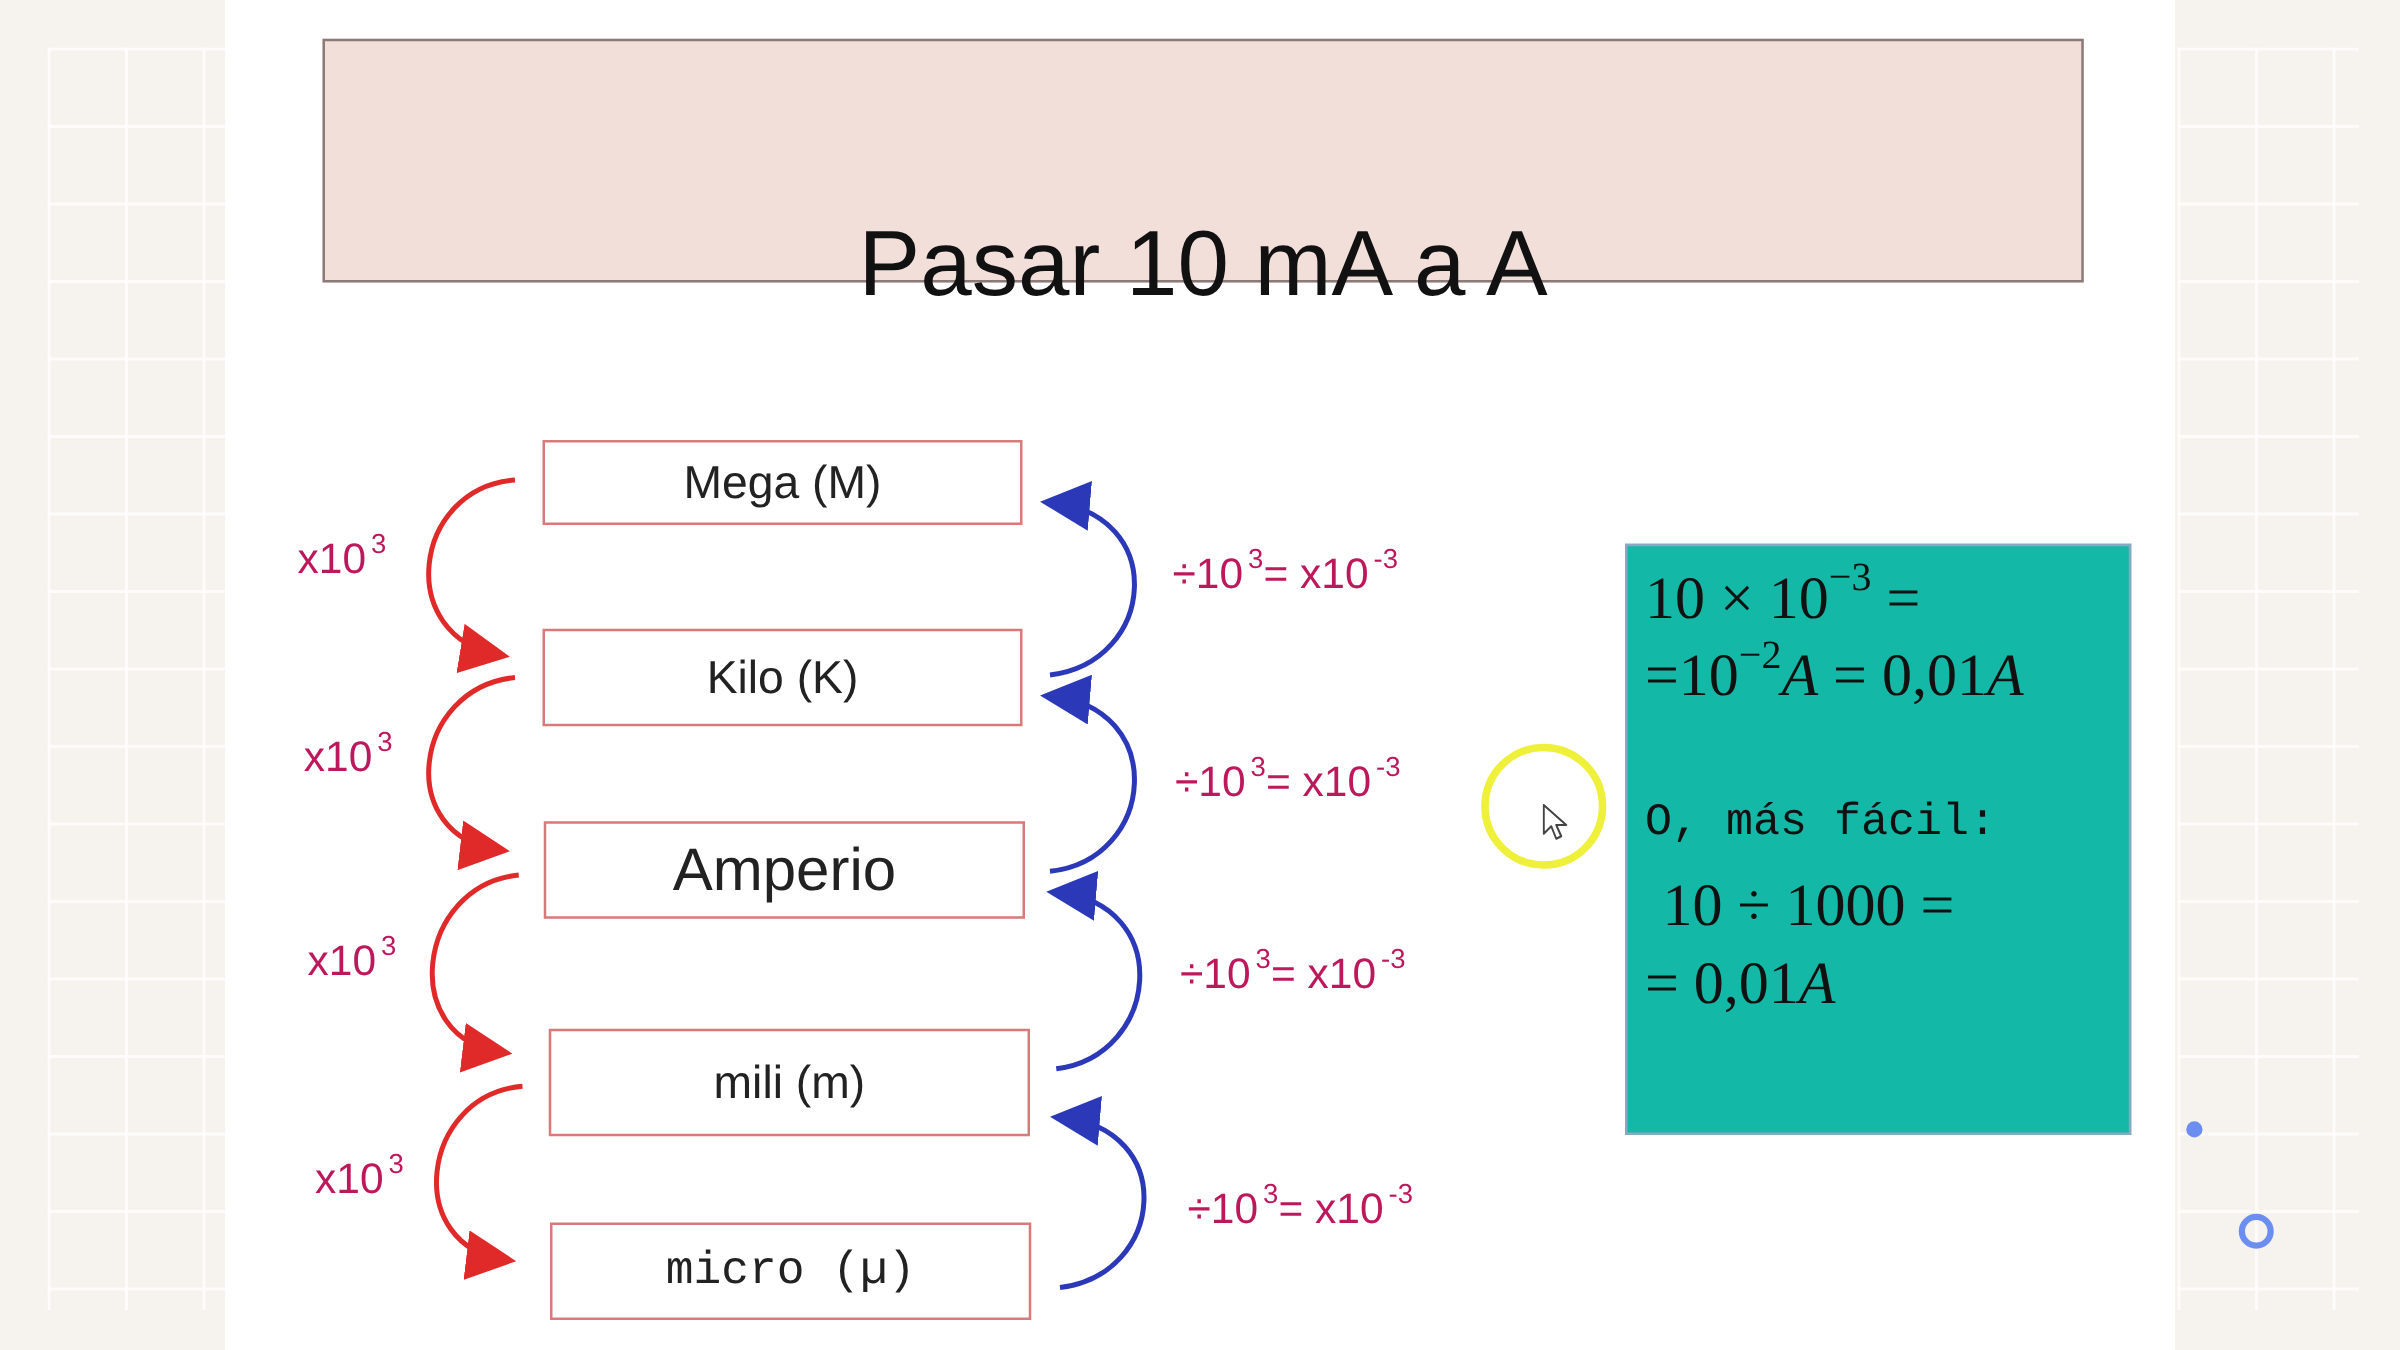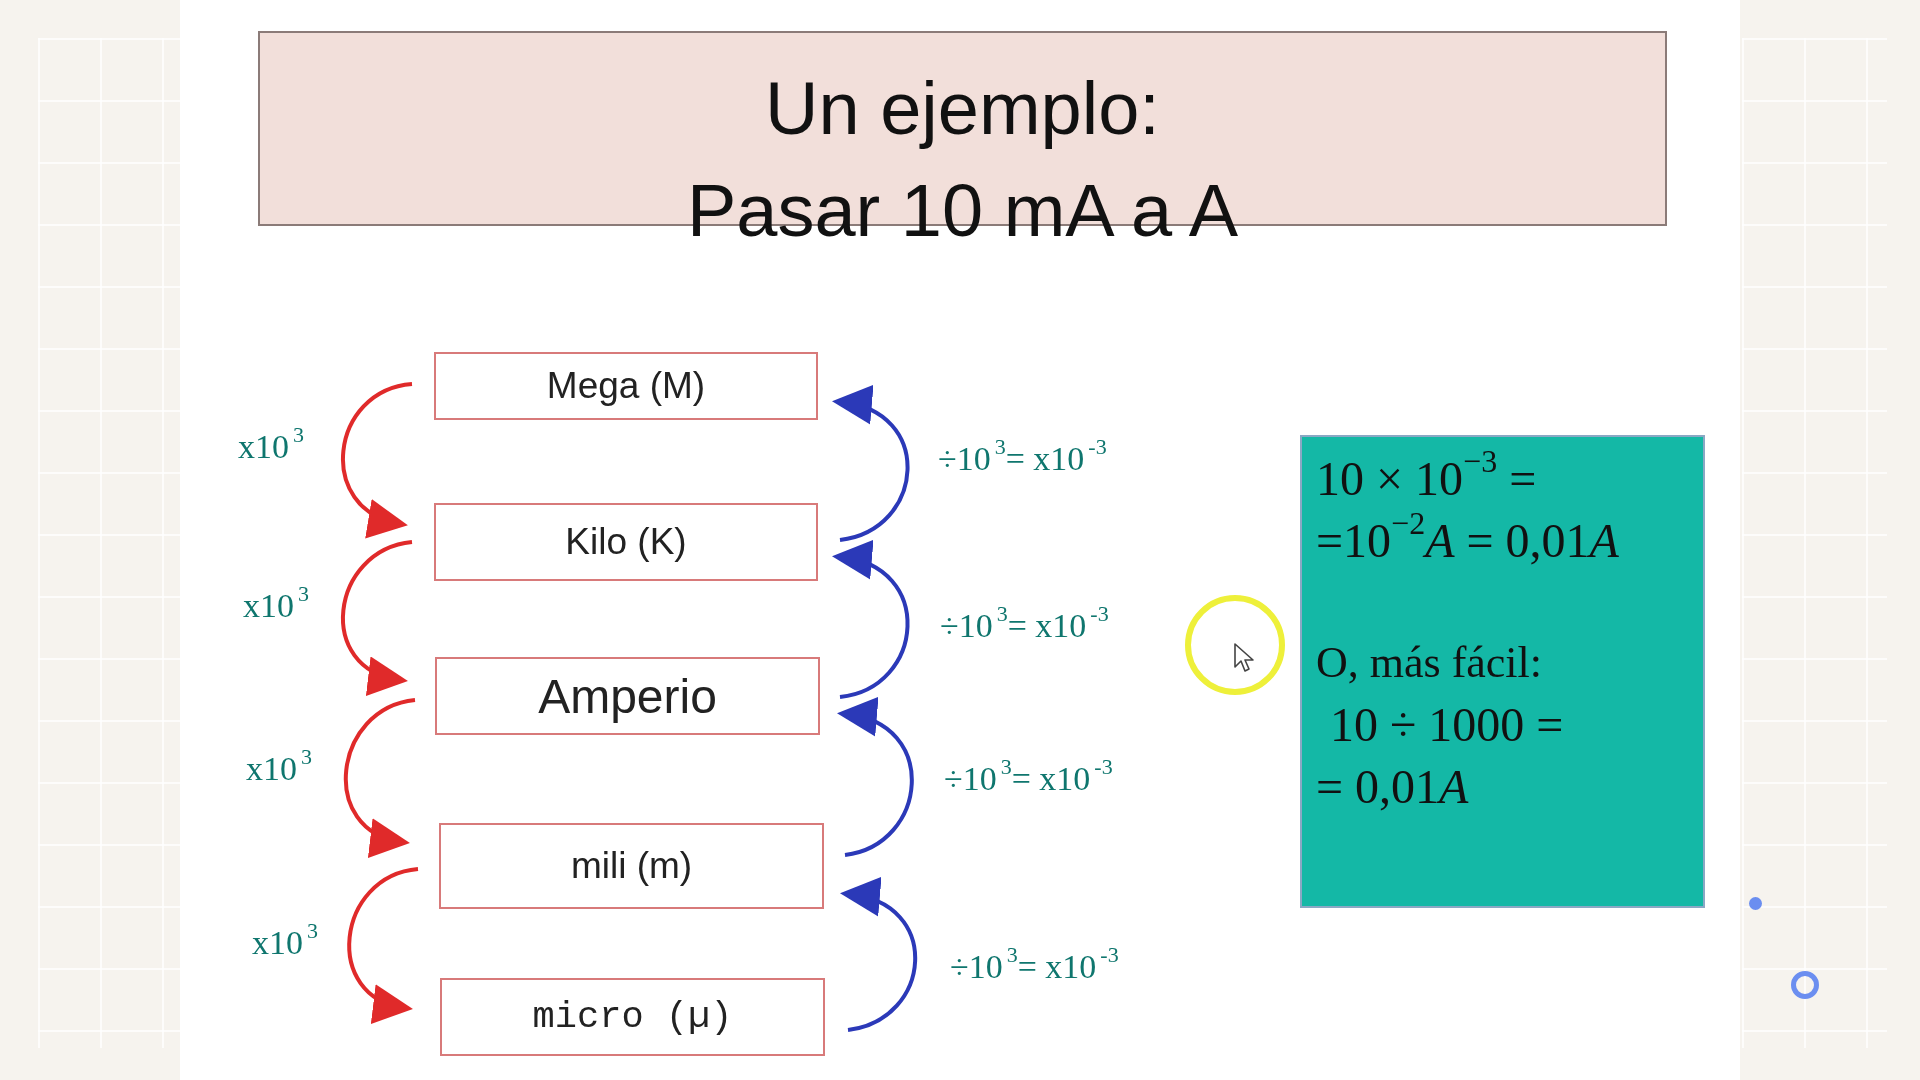--- a/index.html
+++ b/index.html
@@ -29,31 +29,31 @@
   }
   .title-line1 { position:absolute; left:0; right:0; top:36px; font-size:74px; line-height:80px; }
   .title-line2 { position:absolute; left:0; right:0; top:138px; font-size:74px; line-height:80px; }
   .unit-box {
     position:absolute; background:#fff; border:2px solid #d87a7a;
     box-sizing:border-box; display:flex; align-items:center; justify-content:center;
     font-size:37px; color:#222;
   }
   .unit-box.big { font-size:48px; }
   .lbl {
-    position:absolute; font-size:34px; color:#0f766e; white-space:nowrap;font-family:Liberation Serif, serif;
+    position:absolute; font-size:34px; color:#be185d; white-space:nowrap;
   }
   .lbl sup { font-size:22px; position:relative; top:-6px; margin-left:4px; vertical-align:top; }
   .answer-box {
     position:absolute; left:1300px; top:435px; width:405px; height:473px;
     background:#14b8a6; border:2px solid #8aa8c4; box-sizing:border-box;
     font-family:"Liberation Serif", serif; color:#111;
   }
   .ans-line { position:absolute; left:14px; font-size:48px; white-space:nowrap; }
   .ans-line sup { font-size:32px; vertical-align:top; position:relative; top:-8px; }
-  .ans-sans { font-family:Liberation Serif, serif; font-size:44px; }
+  .ans-sans { font-family:Liberation Mono, monospace; font-size:36px; }
   .it { font-style:italic; }
   svg.overlay { position:absolute; left:0; top:0; }
   .cursor-ring {
     position:absolute; left:1185px; top:595px; width:100px; height:100px;
     border:6px solid #eef03a; border-radius:50%; box-sizing:border-box;
   }
   .cursor-icon { position:absolute; left:1234px; top:643px; }
   .dot-filled {
     position:absolute; left:1749px; top:897px; width:13px; height:13px;
     border-radius:50%; background:#6b8ef0;
@@ -65,21 +65,20 @@
 </style>
 </head>
 <body>
 
 <div class="grid-bg grid-left"></div>
 <div class="grid-bg grid-right"></div>
 
 <div class="slide"></div>
 
 <div class="title-box">
-  <div class="title-line1">Un ejemplo:</div>
   <div class="title-line2">Pasar 10 mA a A</div>
 </div>
 
 <svg class="overlay" width="1920" height="1080">
   <defs>
     <marker id="redhead" markerWidth="10" markerHeight="10" refX="8" refY="5" orient="auto" markerUnits="strokeWidth">
       <path d="M0,0 L10,5 L0,10 z" fill="#e02a2a"></path>
     </marker>
     <marker id="bluehead" markerWidth="10" markerHeight="10" refX="8" refY="5" orient="auto" markerUnits="strokeWidth">
       <path d="M0,0 L10,5 L0,10 z" fill="#2b39b8"></path>

